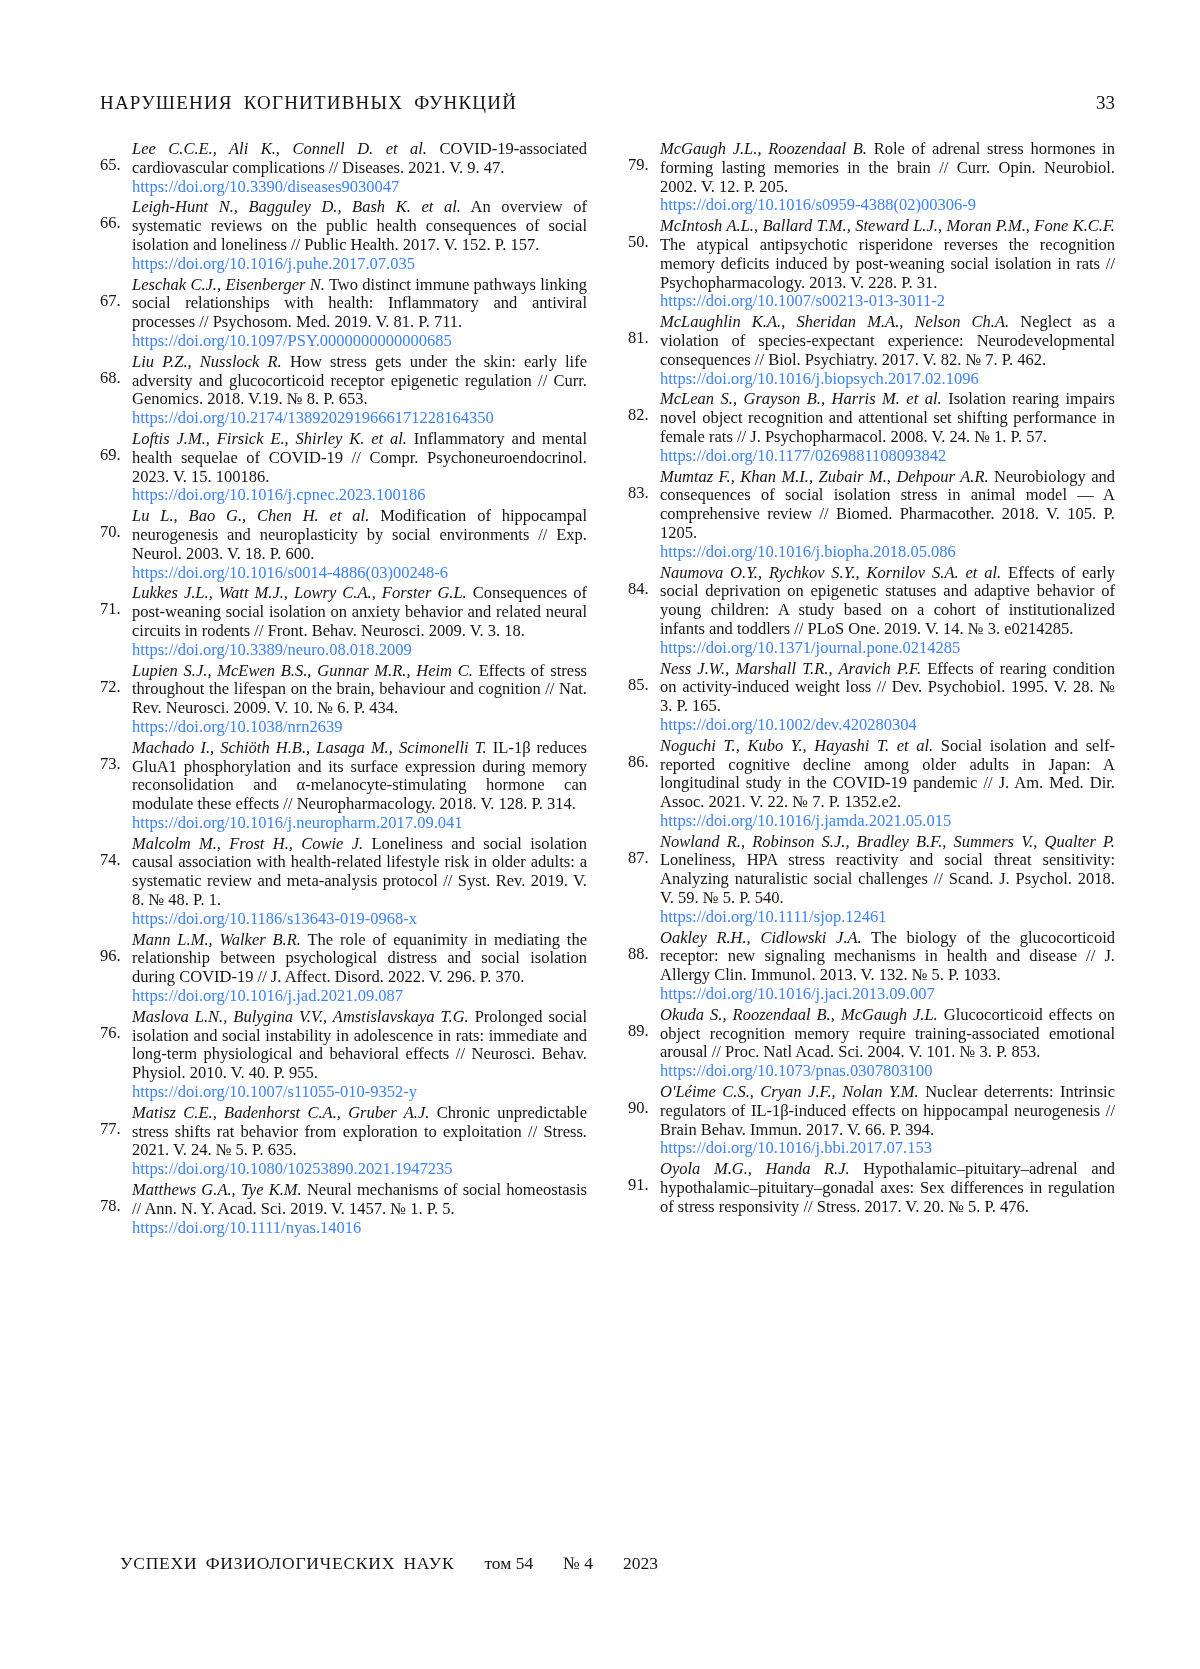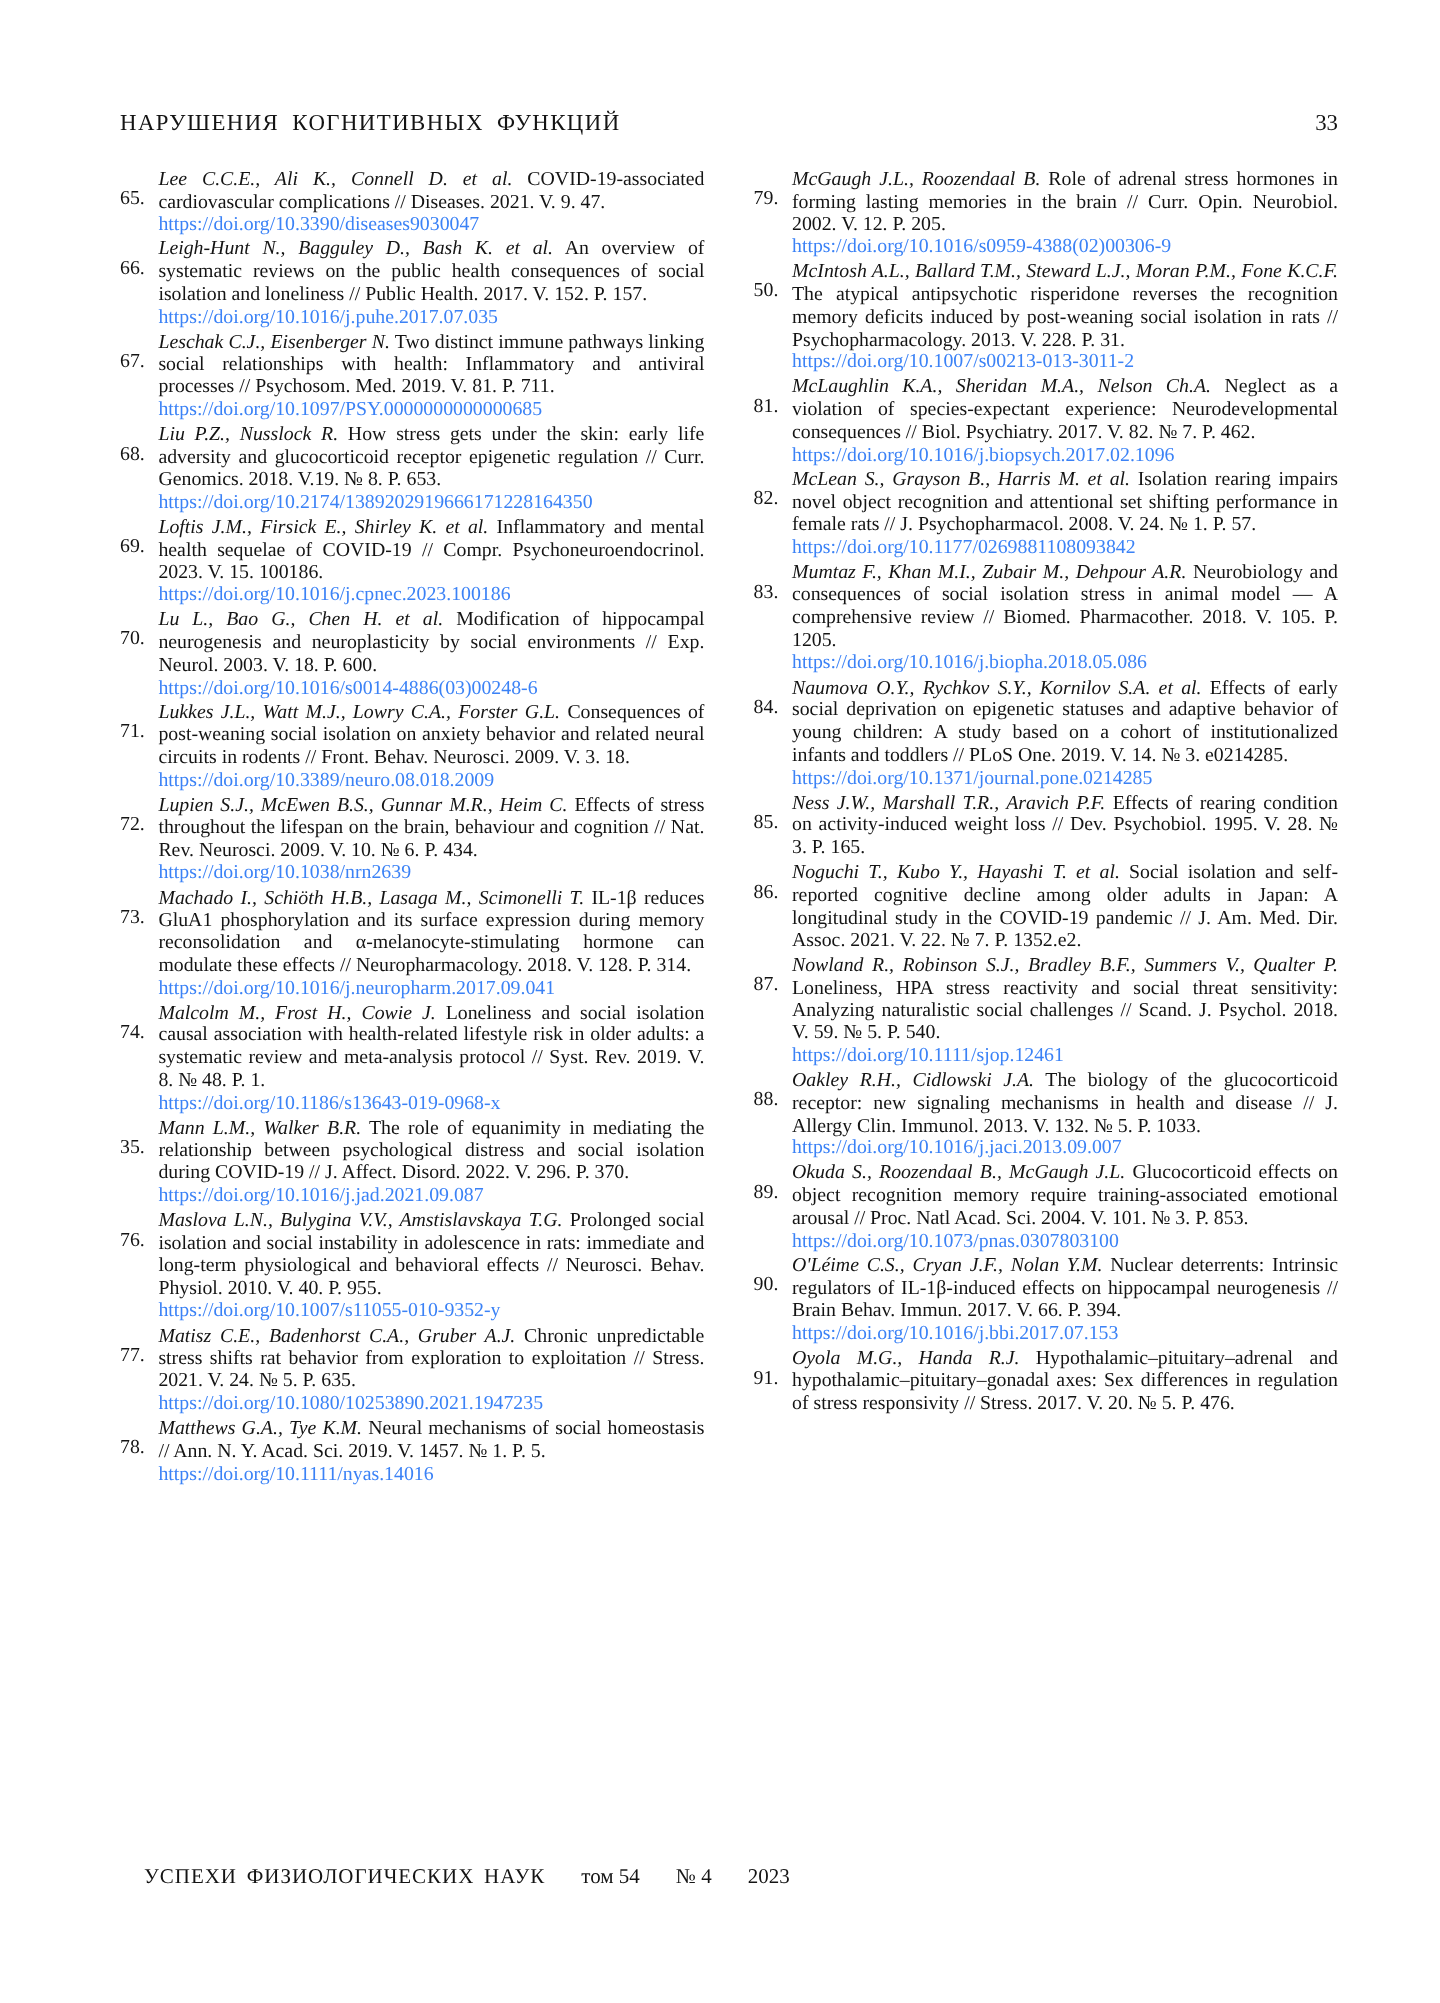--- a/index.html
+++ b/index.html
@@ -189,21 +189,21 @@
   <div class="ref">
     <span class="ref-num">74.</span>
     <div class="ref-body">
       <span class="ref-authors">Malcolm M., Frost H., Cowie J.</span>
       <span class="ref-text">Loneliness and social isolation causal association with health-related lifestyle risk in older adults: a systematic review and meta-analysis protocol // Syst. Rev. 2019. V. 8. № 48. P. 1.</span>
       <span class="ref-doi">https://doi.org/10.1186/s13643-019-0968-x</span>
     </div>
   </div>
 
   <div class="ref">
-    <span class="ref-num">35.</span>
+    <span class="ref-num">96.</span>
     <div class="ref-body">
       <span class="ref-authors">Mann L.M., Walker B.R.</span>
       <span class="ref-text">The role of equanimity in mediating the relationship between psychological distress and social isolation during COVID-19 // J. Affect. Disord. 2022. V. 296. P. 370.</span>
       <span class="ref-doi">https://doi.org/10.1016/j.jad.2021.09.087</span>
     </div>
   </div>
 
   <div class="ref">
     <span class="ref-num">76.</span>
     <div class="ref-body">
@@ -284,28 +284,30 @@
       <span class="ref-text">Effects of early social deprivation on epigenetic statuses and adaptive behavior of young children: A study based on a cohort of institutionalized infants and toddlers // PLoS One. 2019. V. 14. № 3. e0214285.</span>
       <span class="ref-doi">https://doi.org/10.1371/journal.pone.0214285</span>
     </div>
   </div>
 
   <div class="ref">
     <span class="ref-num">85.</span>
     <div class="ref-body">
       <span class="ref-authors">Ness J.W., Marshall T.R., Aravich P.F.</span>
       <span class="ref-text">Effects of rearing condition on activity-induced weight loss // Dev. Psychobiol. 1995. V. 28. № 3. P. 165.</span>
+      <span class="ref-doi">https://doi.org/10.1002/dev.420280304</span>
     </div>
   </div>
 
   <div class="ref">
     <span class="ref-num">86.</span>
     <div class="ref-body">
       <span class="ref-authors">Noguchi T., Kubo Y., Hayashi T. et al.</span>
       <span class="ref-text">Social isolation and self-reported cognitive decline among older adults in Japan: A longitudinal study in the COVID-19 pandemic // J. Am. Med. Dir. Assoc. 2021. V. 22. № 7. P. 1352.e2.</span>
+      <span class="ref-doi">https://doi.org/10.1016/j.jamda.2021.05.015</span>
     </div>
   </div>
 
   <div class="ref">
     <span class="ref-num">87.</span>
     <div class="ref-body">
       <span class="ref-authors">Nowland R., Robinson S.J., Bradley B.F., Summers V., Qualter P.</span>
       <span class="ref-text">Loneliness, HPA stress reactivity and social threat sensitivity: Analyzing naturalistic social challenges // Scand. J. Psychol. 2018. V. 59. № 5. P. 540.</span>
       <span class="ref-doi">https://doi.org/10.1111/sjop.12461</span>
     </div>

